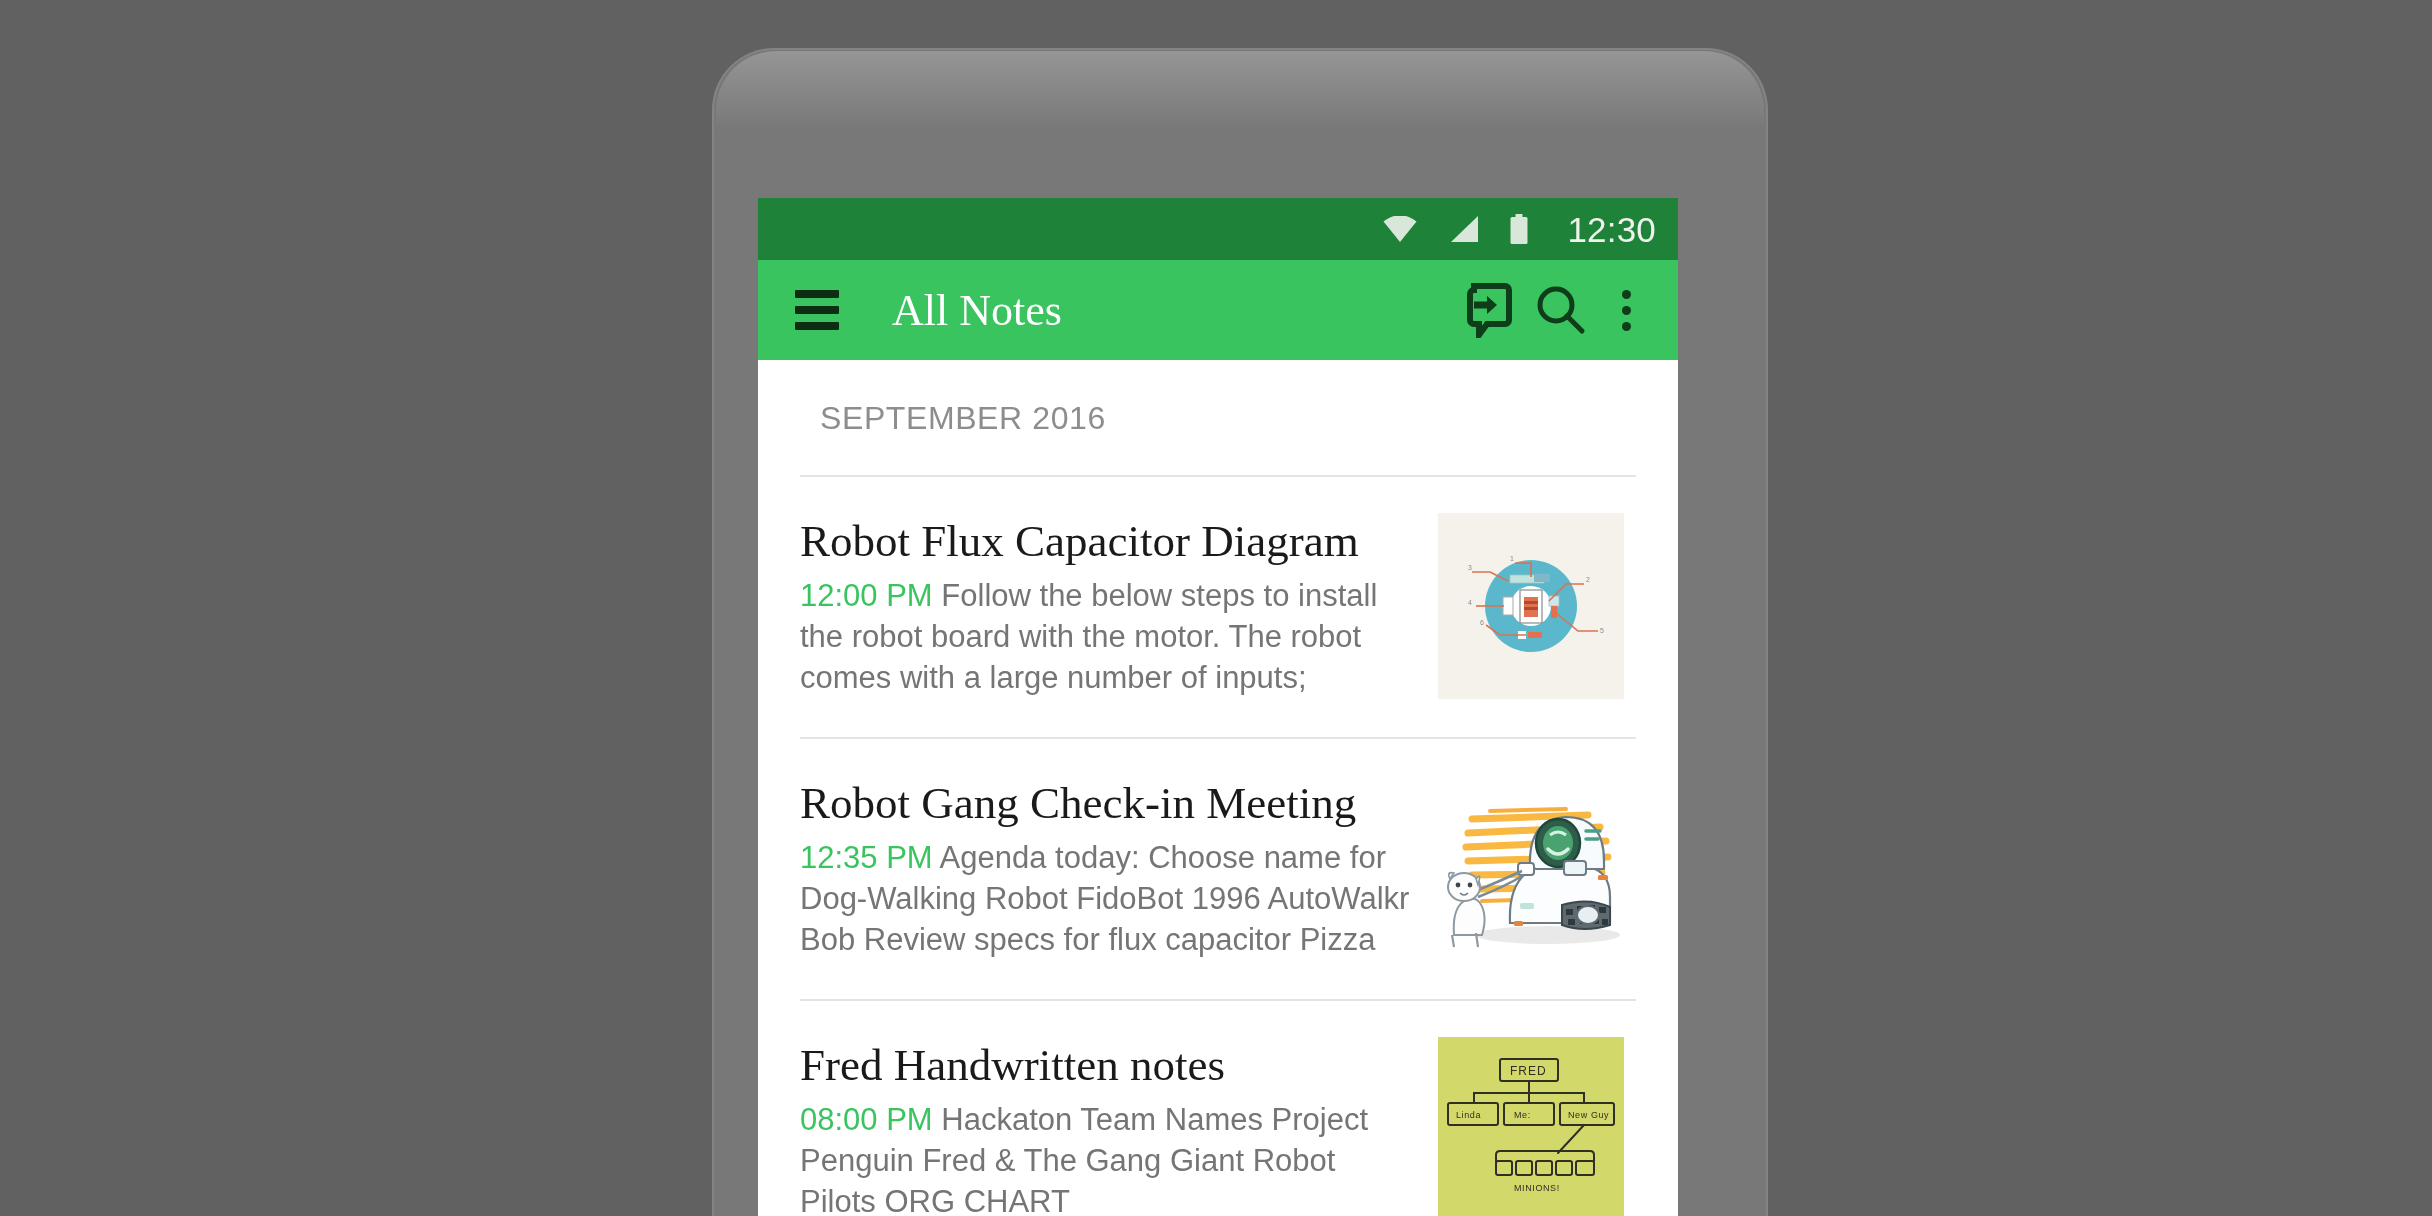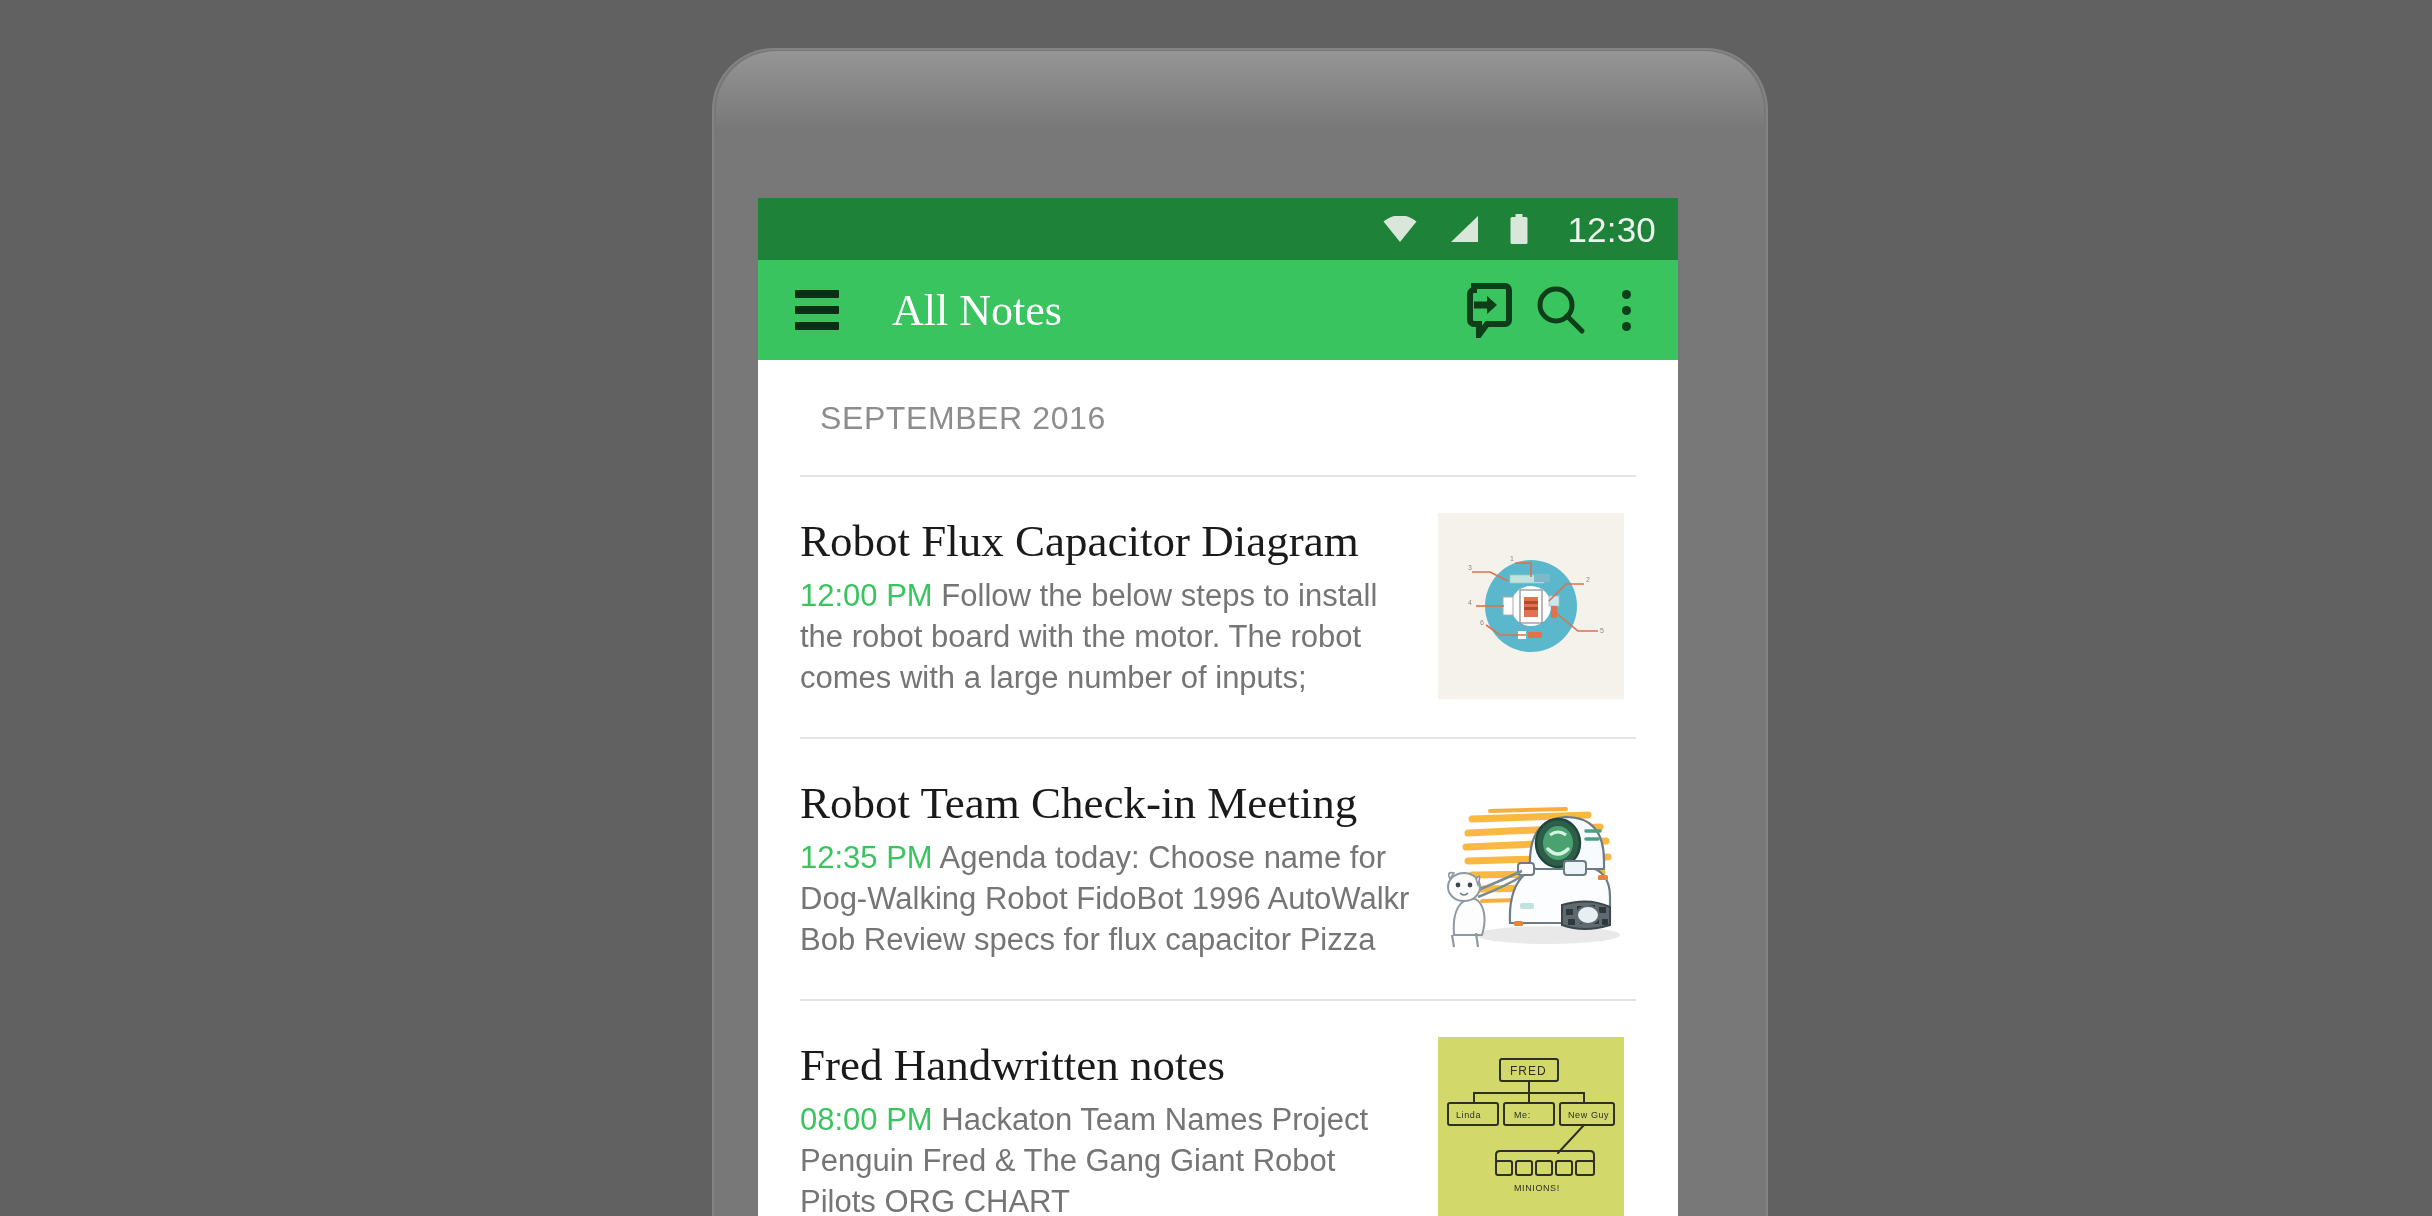--- a/index.html
+++ b/index.html
@@ -284,21 +284,21 @@
             <text x="162" y="120">5</text>
           </g>
         </svg>
       </div>
     </div>
 
     <div class="divider"></div>
 
     <div class="note-row">
       <div class="note-text">
-        <div class="note-title">Robot Team Check-in Meeting</div>
+        <div class="note-title">Robot Gang Check-in Meeting</div>
         <div class="note-snippet">
           <span class="note-time">12:35 PM</span>
           <span>Agenda today:   Choose name for Dog-Walking Robot FidoBot 1996 AutoWalkr Bob Review specs for flux capacitor Pizza</span>
         </div>
       </div>
       <div class="note-thumb">
         <svg viewBox="0 0 186 186" xmlns="http://www.w3.org/2000/svg">
           <rect width="186" height="186" fill="#ffffff"></rect>
           <g fill="none" stroke="#f9b233" stroke-width="7" stroke-linecap="round" opacity="0.92">
             <path d="M34 44 L150 40"></path>

